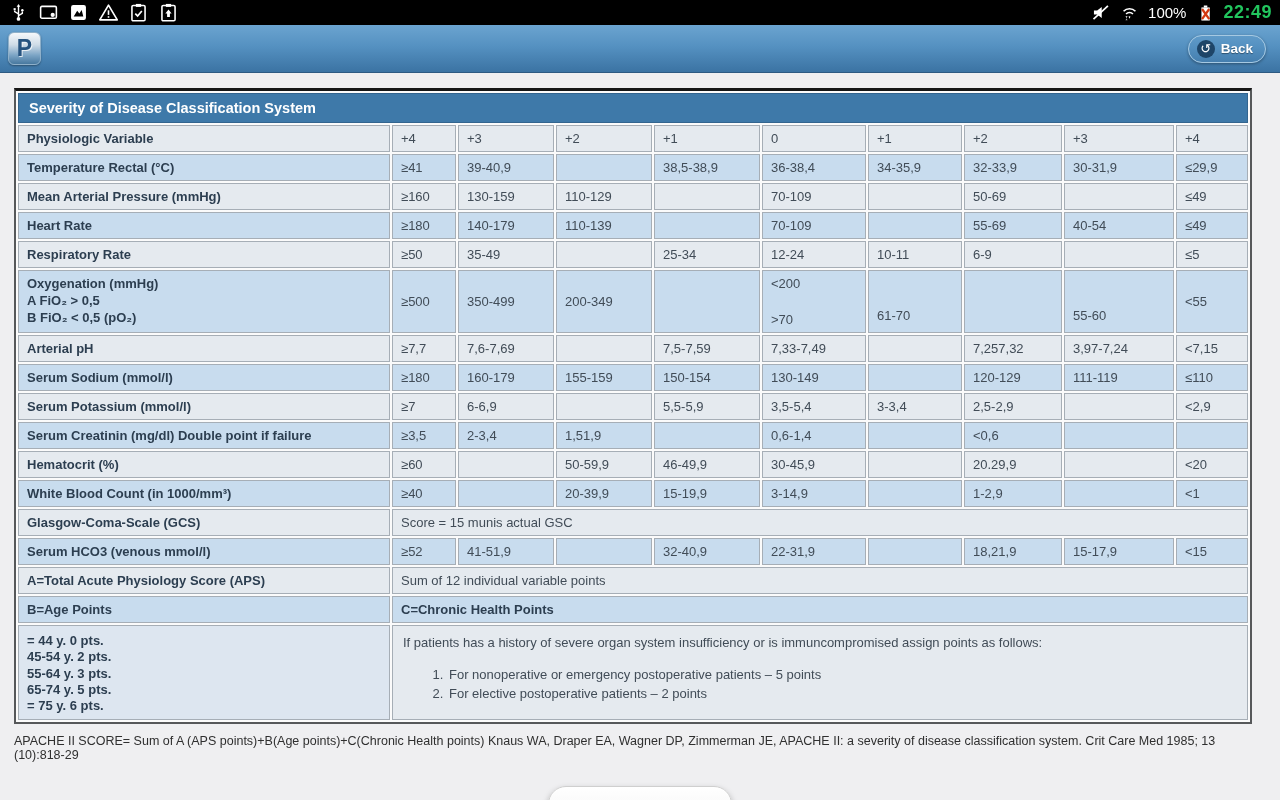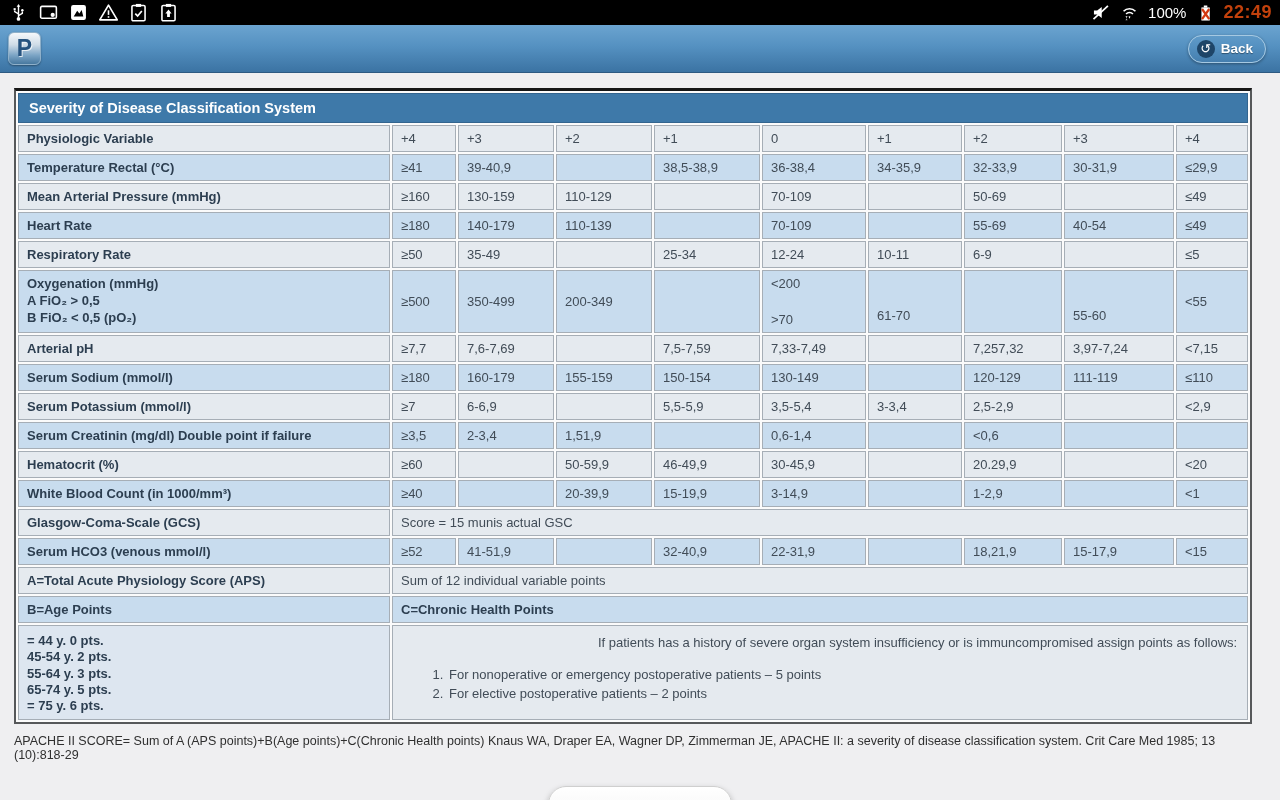--- a/index.html
+++ b/index.html
@@ -6,21 +6,21 @@
   html,body { width:1280px; height:800px; overflow:hidden; background:#efeff1;
               font-family:"Liberation Sans", sans-serif; }
 
   
   .statusbar { height:25px; background:#000; display:flex; align-items:center;
                padding:8px 8px; color:#fff; }
   .sb-left { display:flex; align-items:center; gap:9px; }
   .sb-right { margin-left:auto; display:flex; align-items:center; gap:8px; }
   .sb-icon { width:21px; height:21px; display:block; }
   .sb-text { font-size:15px; color:#fff; }
-  .sb-time { font-size:18px; font-weight:bold; color:#c2410c; letter-spacing:0.5px; }
+  .sb-time { font-size:18px; font-weight:bold; color:#22c55e; letter-spacing:0.5px; }
 
   
   .appbar { height:48px; background:linear-gradient(180deg,#6ba4d0 0%,#5591c1 45%,#3b73a3 100%);
             display:flex; align-items:center; padding:0 8px; border-bottom:1px solid #2d5a82; }
   .logo { width:33px; height:33px; border-radius:6px; margin-right:10px;
           background:linear-gradient(180deg,#f5f8fb 0%,#cfdce7 38%,#7ba4c5 72%,#47789f 100%);
           border:1px solid #8fb0c9; display:flex; align-items:center; justify-content:center;
           box-shadow:0 1px 2px rgba(0,0,0,.35); }
   .logo span { font-size:23px; font-weight:bold; color:#26537f;
                text-shadow:1px 1px 0 rgba(255,255,255,.75); }
@@ -52,21 +52,21 @@
   tr.gray td { background:#e5eaef; }
   td.lbl { font-weight:bold; color:#2c3e50; }
   td.val { color:#414c57; }
   td.lbl div { line-height:1.3; }
   .row-oxy td:nth-child(7), .row-oxy td:nth-child(9) { vertical-align:bottom; padding-bottom:9px; }
   .gap-top { margin-top:21px; }
   tr.content-row td.age-cell { background:#dde6f0; vertical-align:top; padding-top:7px;margin-left:8px; }
   tr.content-row td.age-cell div { line-height:1.25; }
   tr.content-row td.chronic-cell { background:#e5eaef; vertical-align:top; padding:9px 10px;
                                    color:#414c57; }
-  .chronic-intro { margin-bottom:12px;text-align:right; }
+  .chronic-intro { margin-bottom:12px; }
   .chronic-cell ol { margin-left:44px;margin-top:16px; }
   .chronic-cell li { line-height:1.45; padding-left:2px; }
 
   
   .footnote { padding:10px 14px 0 14px; font-size:12.5px; color:#2f2f2f; }
   .footer { display:flex; justify-content:center; margin-top:24px; }
   .content-btn { font-family:"Liberation Sans", sans-serif; font-size:17px; font-weight:bold;
                  color:#3a4650; padding:10px 26px; border-radius:18px; cursor:pointer;
                  background:linear-gradient(180deg,#ffffff 0%,#f3f3f3 100%);
                  border:1px solid #cfcfcf;

